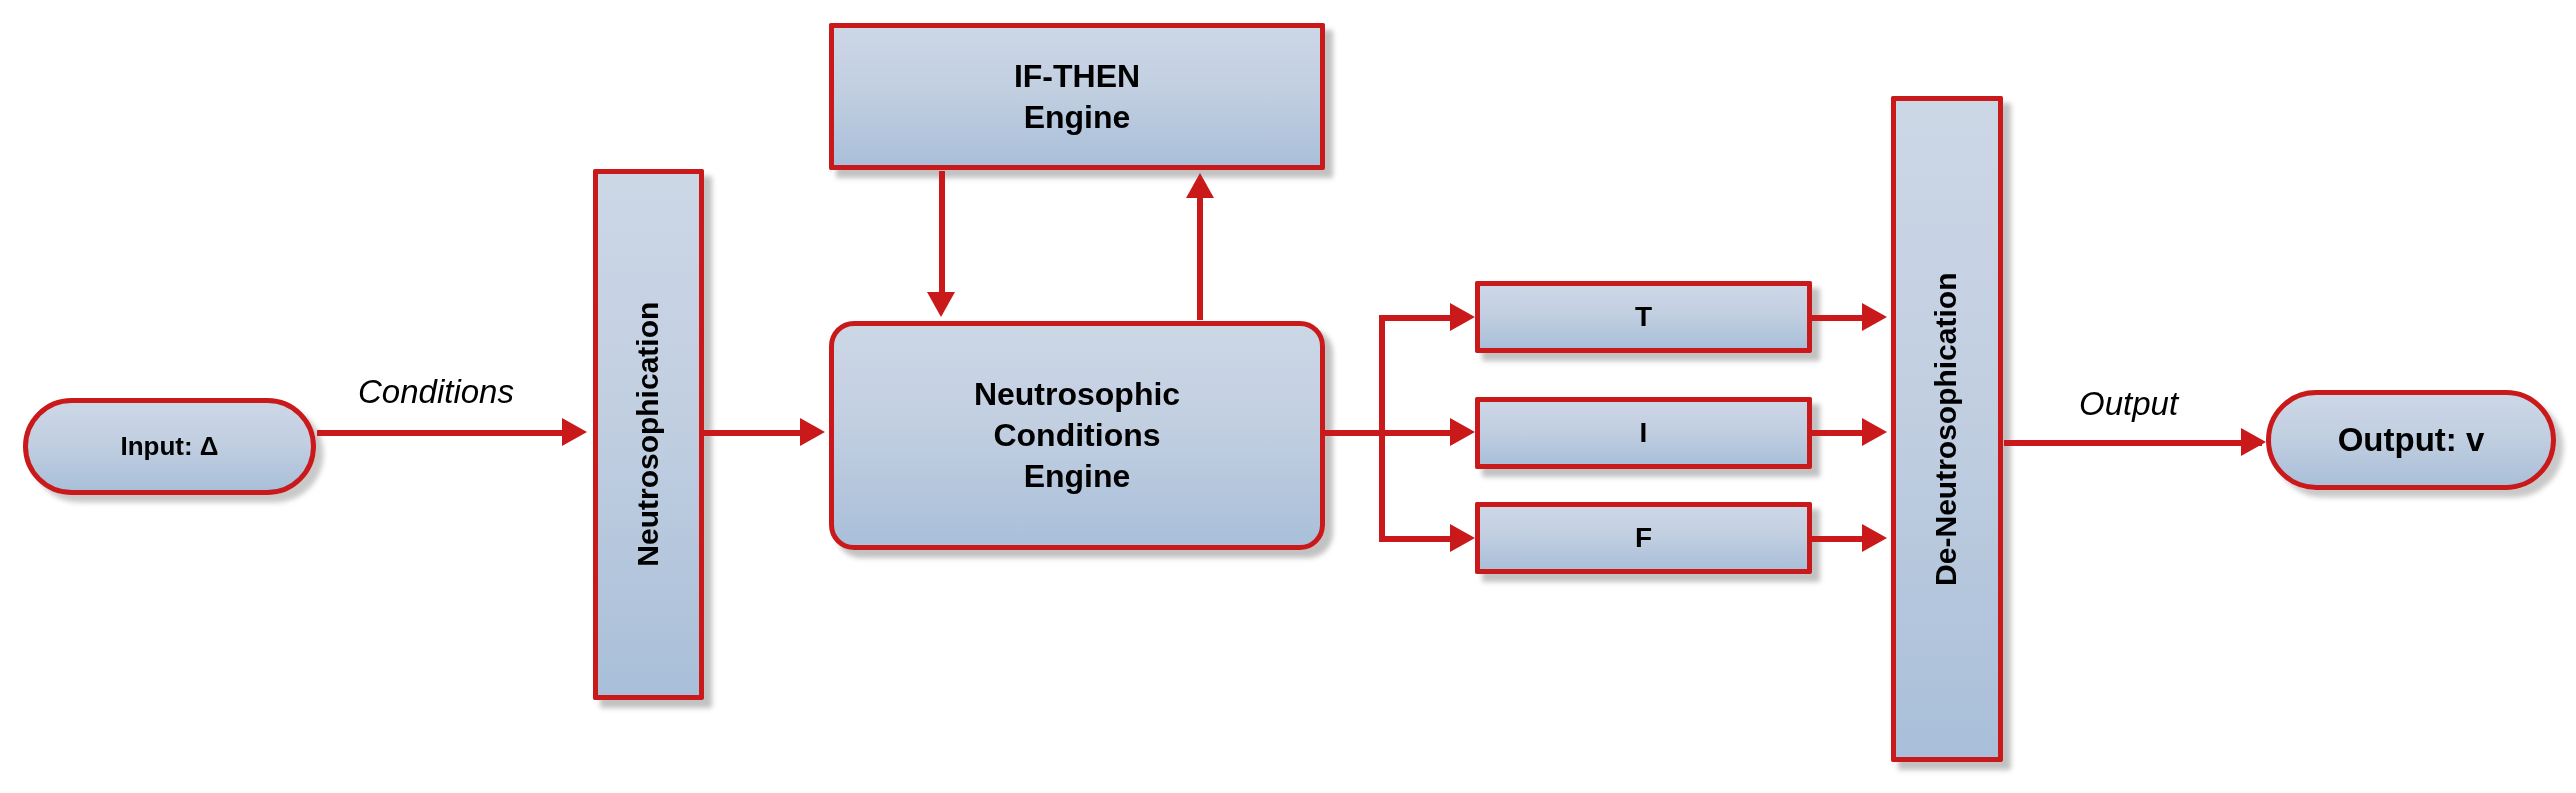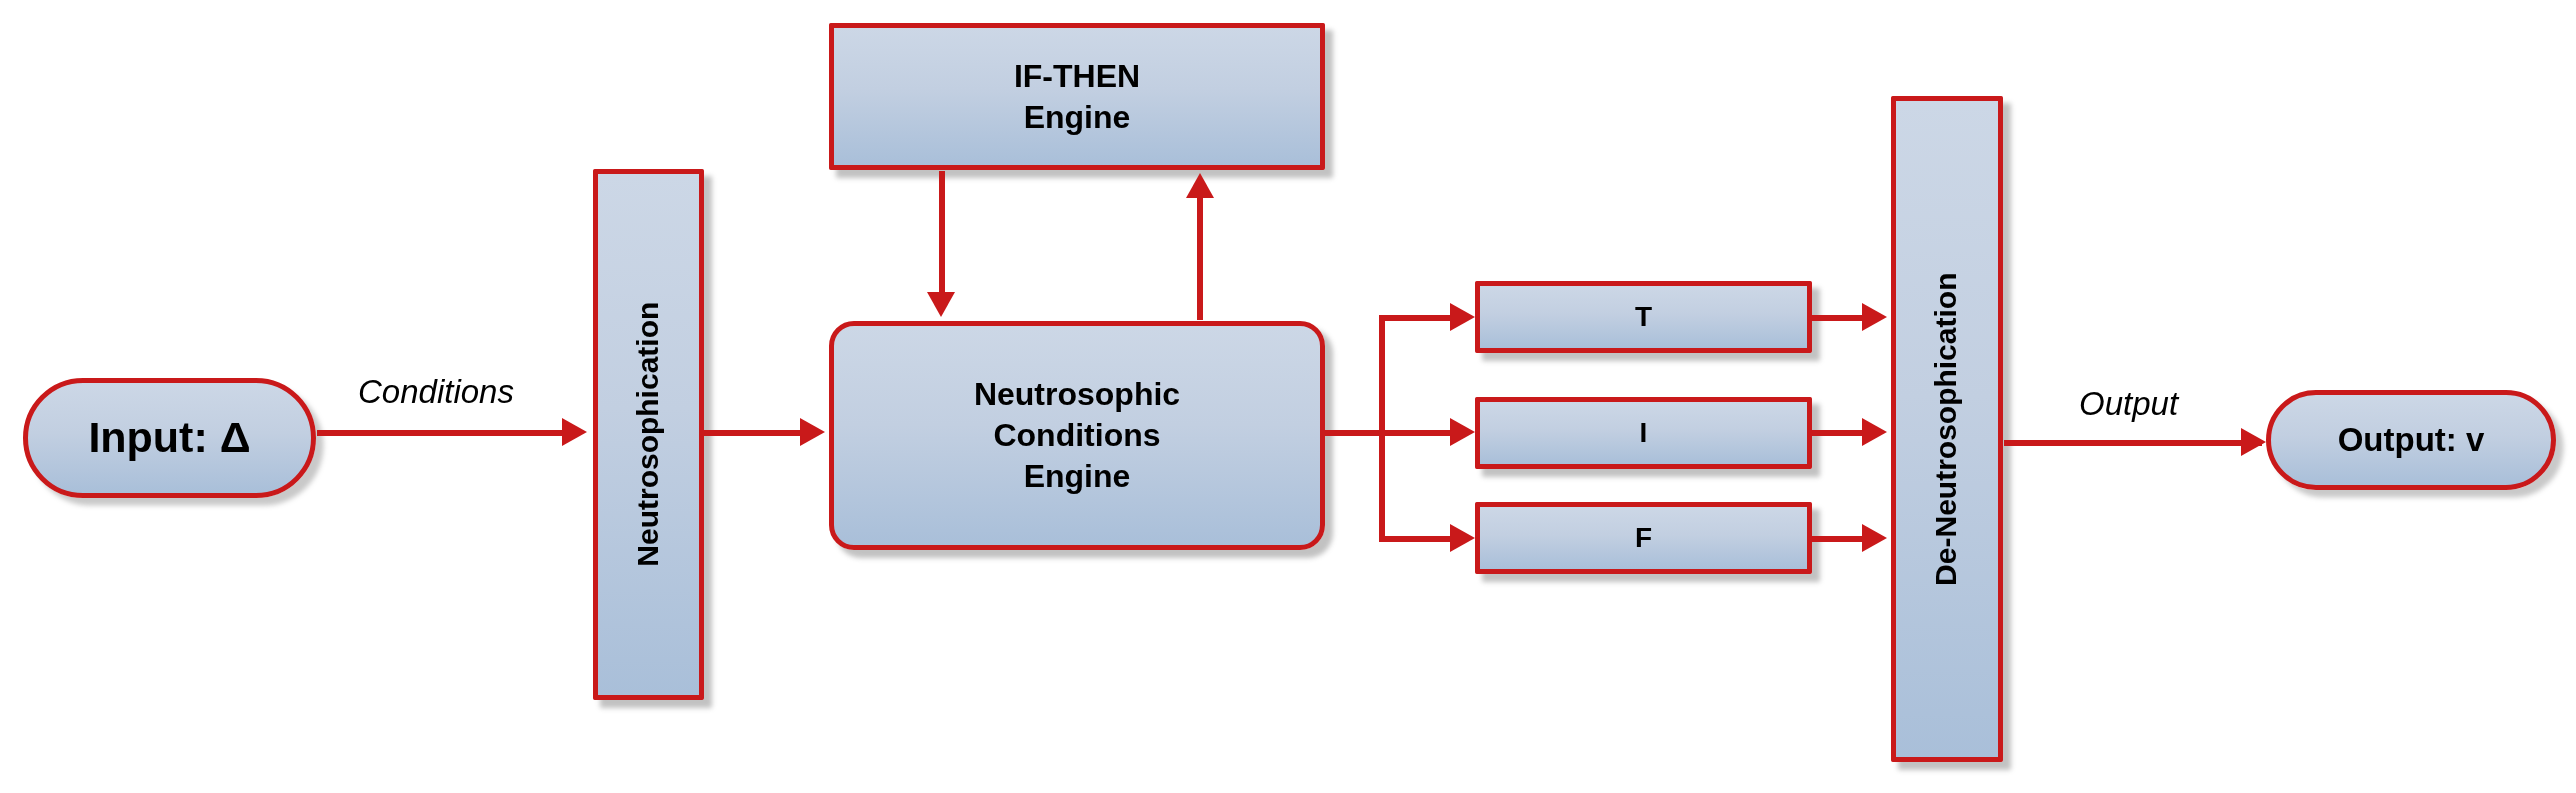--- a/index.html
+++ b/index.html
@@ -79,21 +79,21 @@
     font-weight: normal;
     color: #000000;
     white-space: nowrap;
   }
 </style>
 </head>
 <body>
 
 <div id="canvas">
 
-  <div class="node pill" style="left:23px; top:378px; width:293px; height:120px; font-size:43px;">
+  <div class="node pill" style="left:23px; top:398px; width:293px; height:97px; font-size:26px;">
     <span>Input: Δ</span>
   </div>
 
   <div class="ln h" style="left:317px; top:430px; width:246px;"></div>
   <div class="arrow right" style="left:562px; top:418px;"></div>
   <div class="edge-label" style="left:358px; top:373px; font-size:33px;">Conditions</div>
 
   <div class="node rect vbar" style="left:593px; top:169px; width:111px; height:531px;">
     <span class="vtext" style="font-size:30px;">Neutrosophication</span>
   </div>

